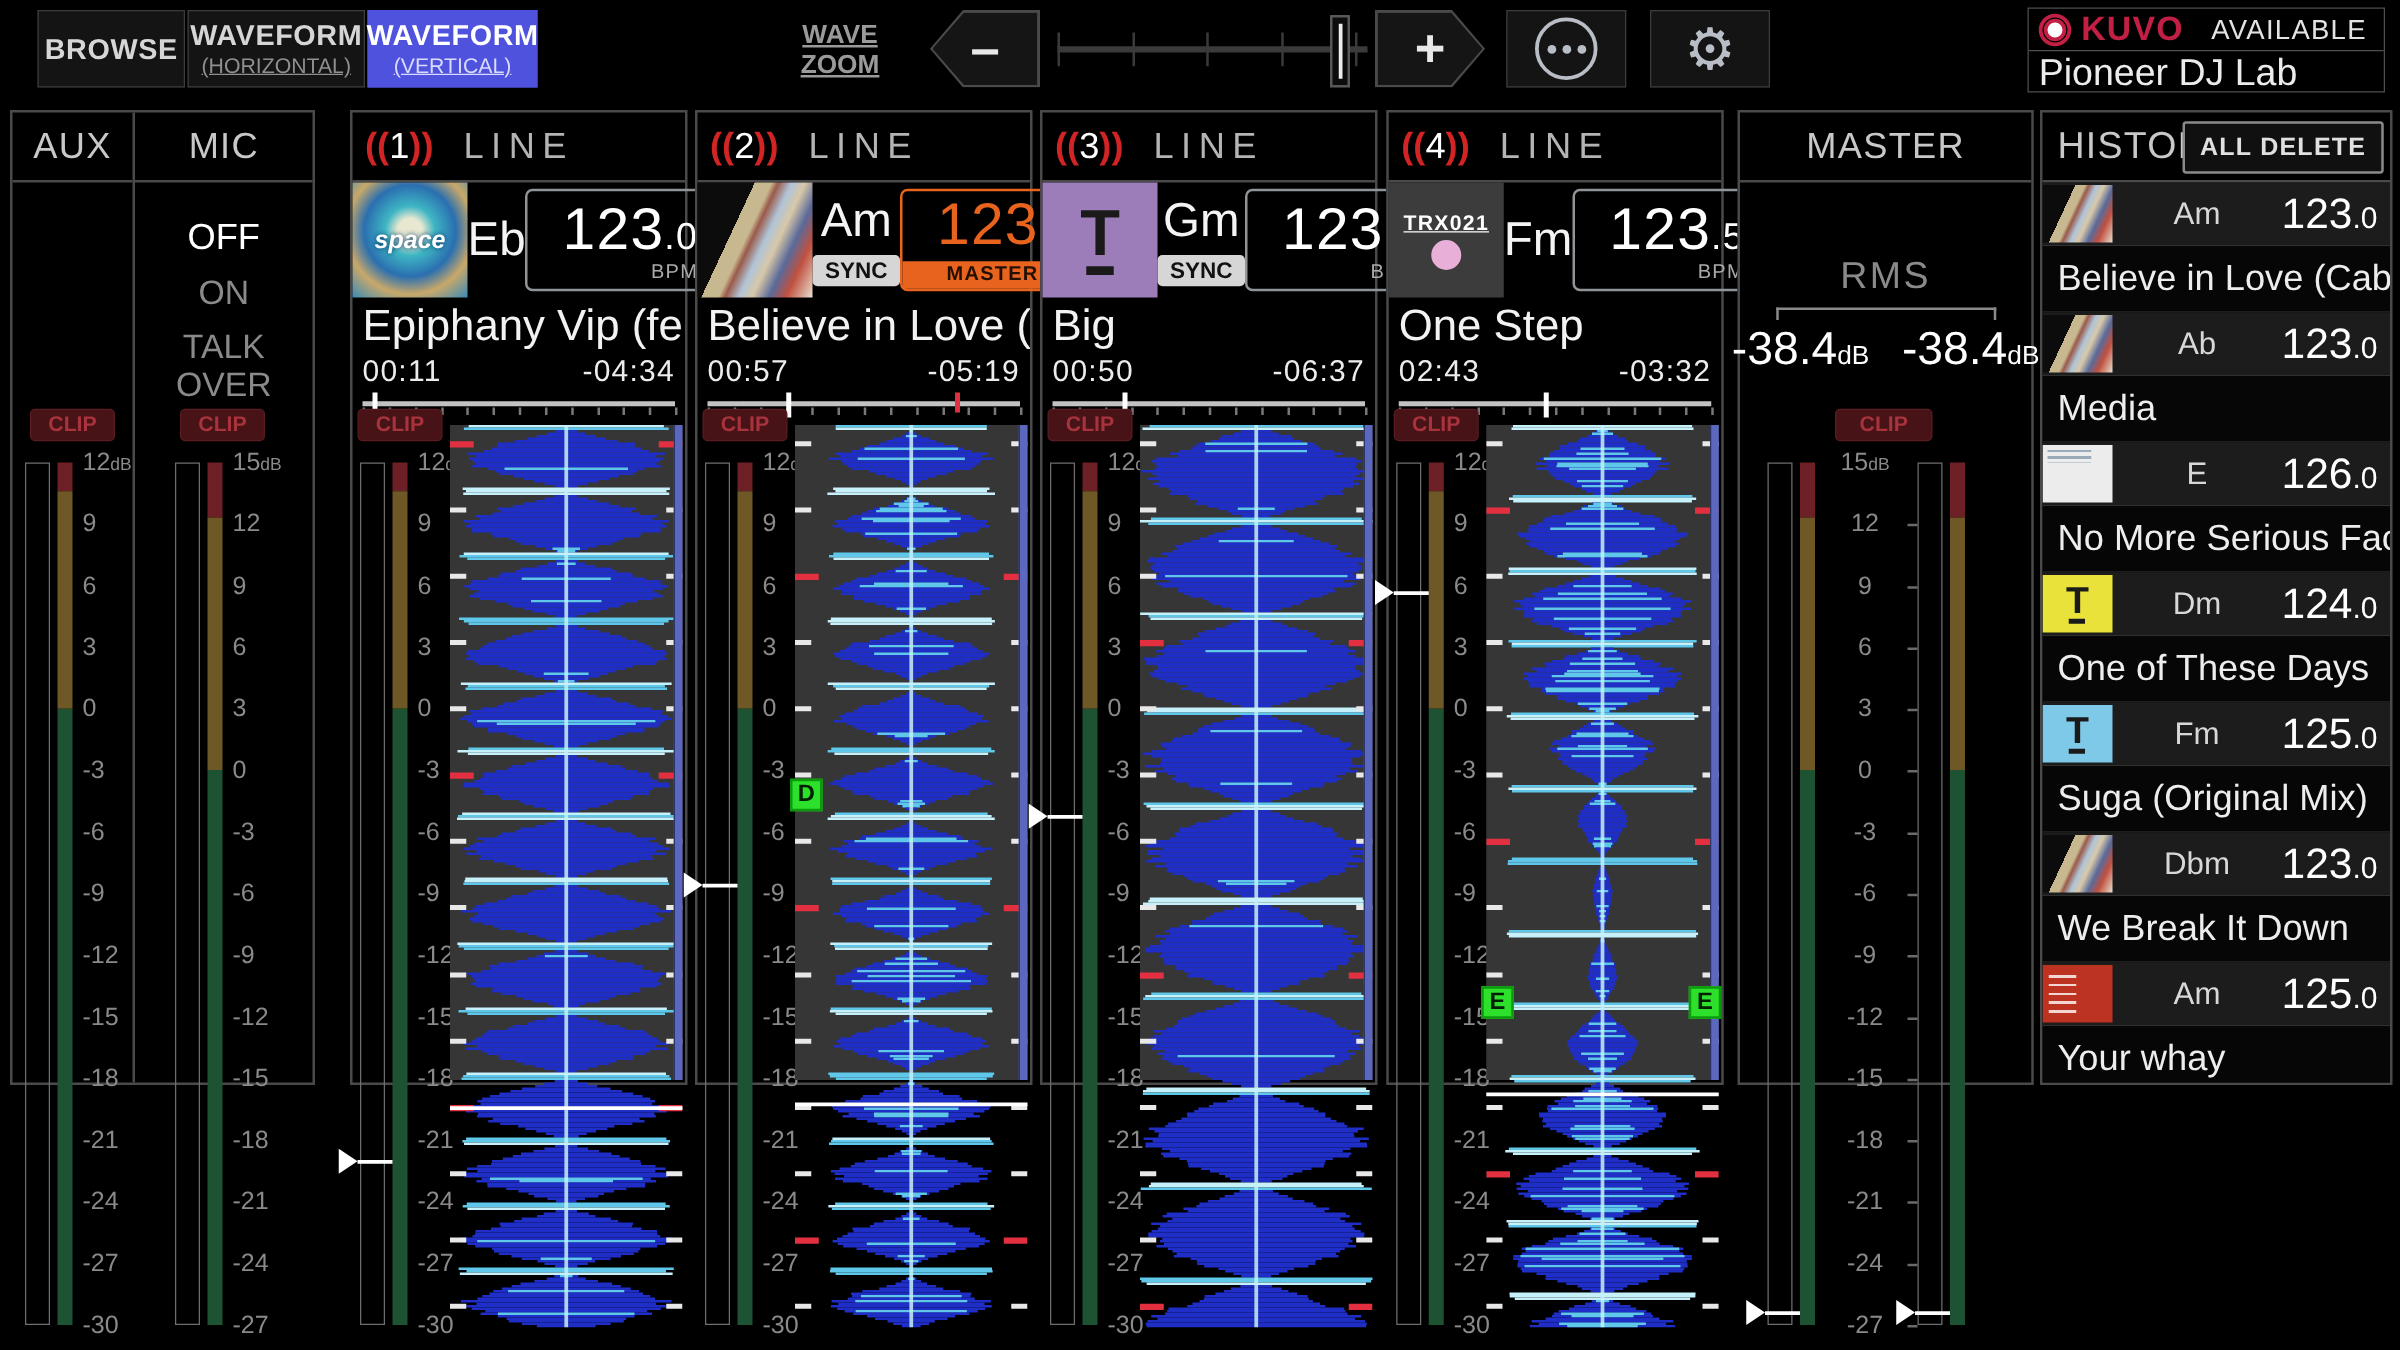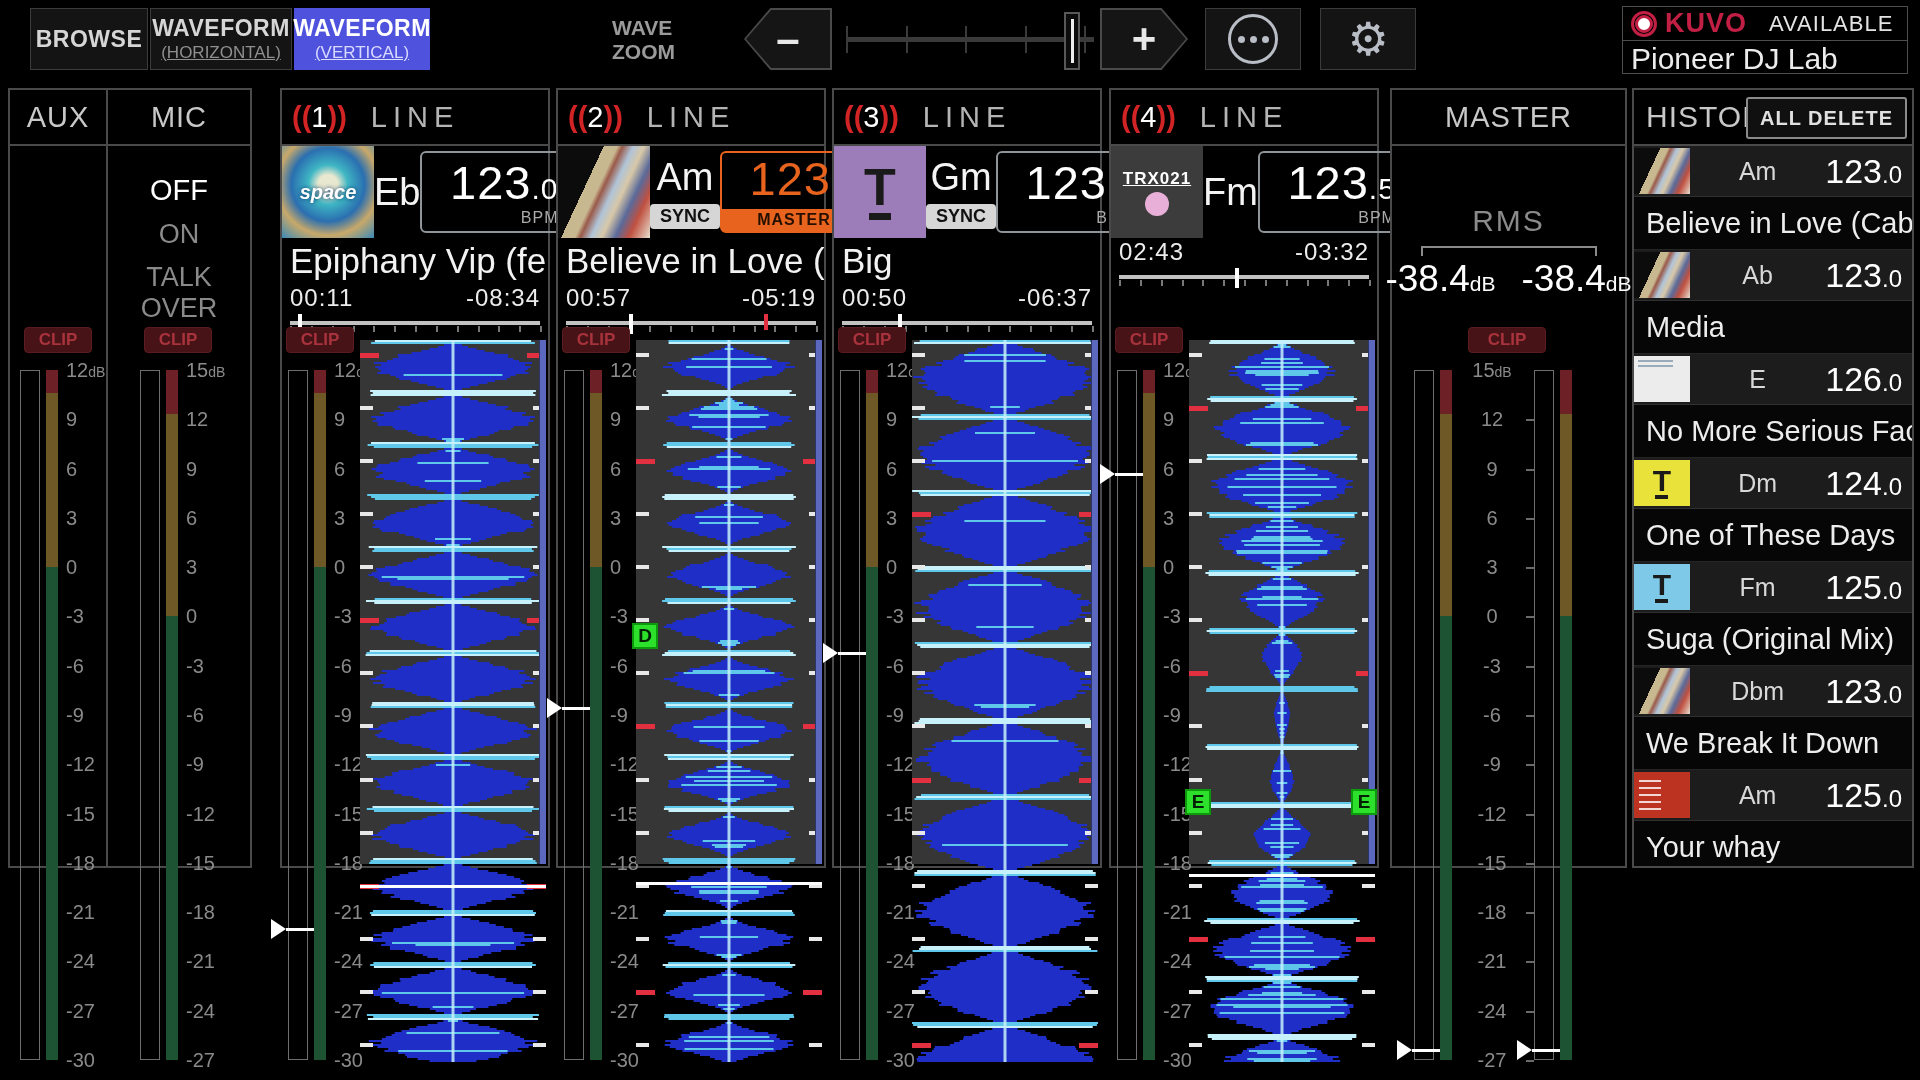--- a/index.html
+++ b/index.html
@@ -6,22 +6,22 @@
   #root{position:relative;width:1920px;height:1080px;background:#000;overflow:hidden;
         font-family:"Liberation Sans",sans-serif;color:#ddd;-webkit-font-smoothing:antialiased;}
   
   .tab{position:absolute;top:8px;height:62px;background:#141414;border:1px solid #3c3c3c;
        display:flex;flex-direction:column;align-items:center;justify-content:center;box-sizing:border-box;}
   .tab .t1{font-size:23px;color:#d6d6d6;font-weight:bold;letter-spacing:.5px;}
   .tab .t2{font-size:17px;color:#8f8f8f;margin-top:1px;text-decoration:underline;}
   .tab.active{background:#4f52dd;border-color:#4f52dd;}
   .tab.active .t1{color:#fff;}
   .tab.active .t2{color:#d9daff;}
-  .wz-label{position:absolute;top:16px;left:612px;width:120px;text-align:left;
-            font-size:21px;line-height:24px;color:#9a9a9a;font-weight:bold;}
+  .wz-label{position:absolute;top:16px;left:612px;width:120px;text-align:center;
+            font-size:21px;line-height:24px;color:#9a9a9a;font-weight:bold;text-decoration:underline;}
   .penta{position:absolute;top:8px;width:88px;height:62px;}
   .penta .outer{position:absolute;inset:0;background:#4a4a4a;}
   .penta .inner{position:absolute;inset:2px;background:#151515;display:flex;align-items:center;justify-content:center;
                 color:#e8e8e8;font-size:42px;font-weight:bold;}
   .clipL{clip-path:polygon(30% 0,100% 0,100% 100%,30% 100%,0 50%);}
   .clipR{clip-path:polygon(0 0,70% 0,100% 50%,70% 100%,0 100%);}
   .wz-slider{position:absolute;top:8px;left:846px;width:248px;height:62px;}
   .wz-line{position:absolute;left:0;right:0;top:29px;height:5px;background:#3a3a3a;}
   .wz-tick{position:absolute;top:18px;width:2px;height:27px;background:#3a3a3a;}
   .wz-handle{position:absolute;top:4px;left:88%;width:12px;height:54px;background:#0c0c0c;border:2px solid #585858;
@@ -282,21 +282,21 @@
             <div class="key">Eb</div>
           </div>
           <div class="bpm-box">
             <div class="bpm-num">123<small>.0</small></div>
             <div class="bpm-tag">BPM</div>
           </div>
         </div>
         <div class="deck-title">Epiphany Vip (fe…</div>
         <div class="deck-time">
           <div>00:11</div>
-          <div>-08:34</div>
+          <div>-04:34</div>
         </div>
         <div class="deck-bar">
           <div class="bar-line"></div>
           <div class="bar-tick" style="left: 0%;"></div>
           <div class="bar-tick" style="left: 8.33333%;"></div>
           <div class="bar-tick" style="left: 16.6667%;"></div>
           <div class="bar-tick" style="left: 25%;"></div>
           <div class="bar-tick" style="left: 33.3333%;"></div>
           <div class="bar-tick" style="left: 41.6667%;"></div>
           <div class="bar-tick" style="left: 50%;"></div>
@@ -1775,20 +1775,21 @@
             <span class="art-label">TRX021</span>
           </div>
           <div class="key-sync">
             <div class="key">Fm</div>
           </div>
           <div class="bpm-box">
             <div class="bpm-num">123<small>.5</small></div>
             <div class="bpm-tag">BPM</div>
           </div>
         </div>
+        <div class="deck-title">One Step</div>
         <div class="deck-time">
           <div>02:43</div>
           <div>-03:32</div>
         </div>
         <div class="deck-bar">
           <div class="bar-line"></div>
           <div class="bar-tick" style="left: 0%;"></div>
           <div class="bar-tick" style="left: 8.33333%;"></div>
           <div class="bar-tick" style="left: 16.6667%;"></div>
           <div class="bar-tick" style="left: 25%;"></div>

